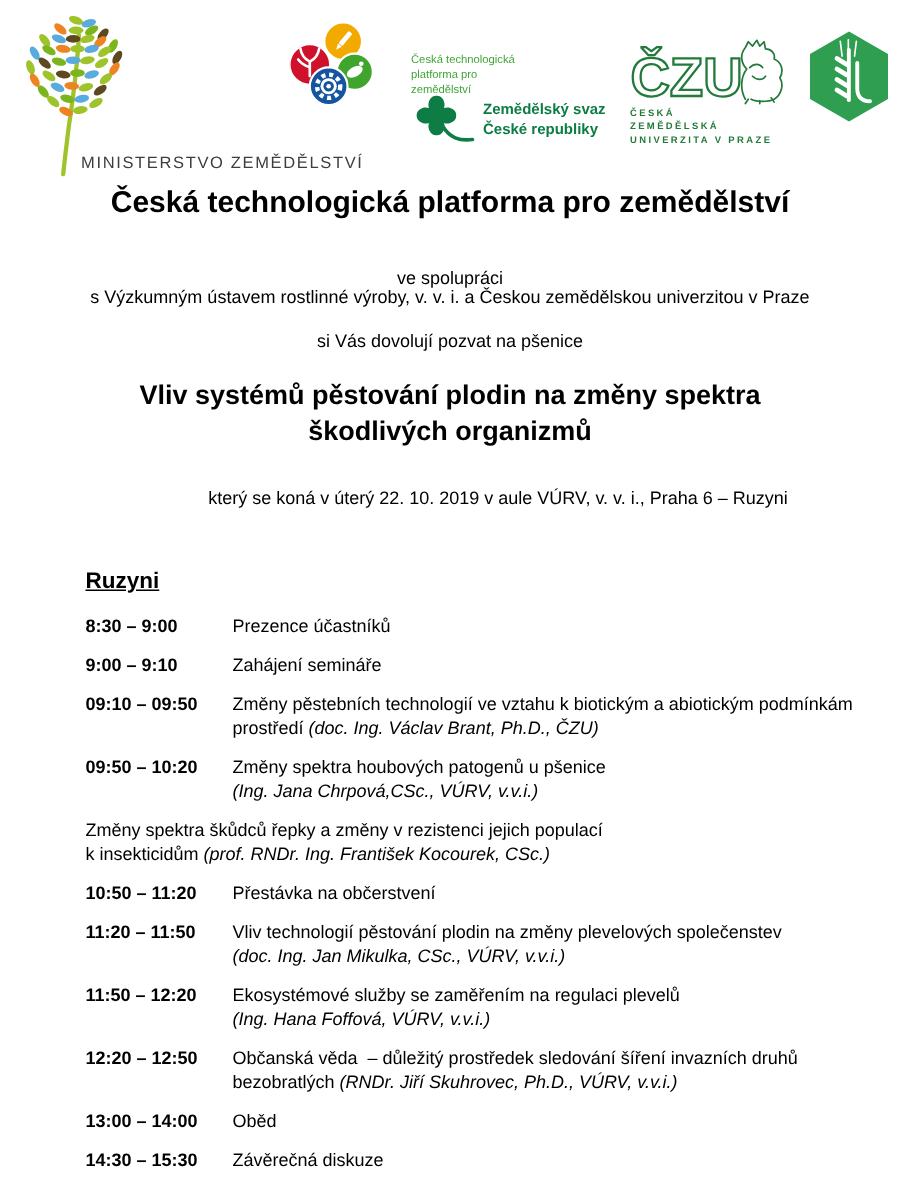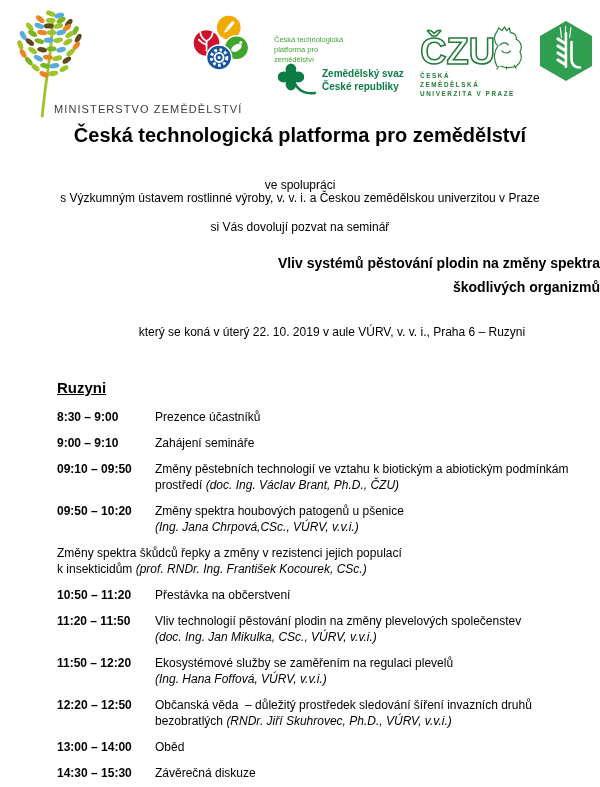--- a/index.html
+++ b/index.html
@@ -23,22 +23,22 @@
              letter-spacing:1.6px;font-weight:bold;color:#237a3b;white-space:nowrap;}
   .logo-vurv{left:539px;top:20px;width:54px;height:62px;}
 
   
   .sub{position:absolute;left:0;width:600px;text-align:center;font-size:12px;}
   .title{position:absolute;top:124px;left:0;width:600px;text-align:center;
          font-size:20px;font-weight:bold;}
   .cooperation{top:164px;margin-top:14px;}
   .partners{top:191px;}
   .invitation{top:220px;}
-  .seminar-title{position:absolute;top:251px;left:0;width:600px;text-align:right;
-                 font-size:14px;font-weight:bold;line-height:24px;}
+  .seminar-title{position:absolute;top:251px;left:0;width:600px;text-align:center;
+                 font-size:18px;font-weight:bold;line-height:24px;}
   .dateline{top:325px;margin-left:32px;}
 
   
   .program{position:absolute;top:379px;left:57px;width:525px;}
   .prog-heading{font-size:15px;font-weight:bold;text-decoration:underline;margin-bottom:13px;}
   .prog-row{display:flex;margin-bottom:10px;font-size:12px;line-height:16px;}
   .prog-time{width:98px;flex:none;font-weight:bold;white-space:nowrap;}
   .prog-desc{flex:1;}
   .prog-line{white-space:pre-wrap;}
   .it{font-style:italic;}
@@ -191,21 +191,21 @@
           <path d="M19 40 L25.5 44"></path>
         </g>
         <path d="M32.5 22 L32.5 39 C32.5 45 36 47.5 41 47.5" stroke="#fff" stroke-width="2.6" fill="none" stroke-linecap="round"></path>
       </svg>
     </div>
   </div>
 
   <div class="title">Česká technologická platforma pro zemědělství</div>
   <div class="sub cooperation">ve spolupráci</div>
   <div class="sub partners">s Výzkumným ústavem rostlinné výroby, v. v. i. a Českou zemědělskou univerzitou v Praze</div>
-  <div class="sub invitation">si Vás dovolují pozvat na seminář</div>
+  <div class="sub invitation">si Vás dovolují pozvat na pšenice</div>
   <div class="seminar-title">
     <div>Vliv systémů pěstování plodin na změny spektra</div>
     <div>škodlivých organizmů</div>
   </div>
   <div class="sub dateline">který se koná v úterý 22. 10. 2019 v aule VÚRV, v. v. i., Praha 6 – Ruzyni</div>
 
   <div class="program">
     <div class="prog-heading">Ruzyni</div>
     <div id="program-list">
   <div class="prog-row">

